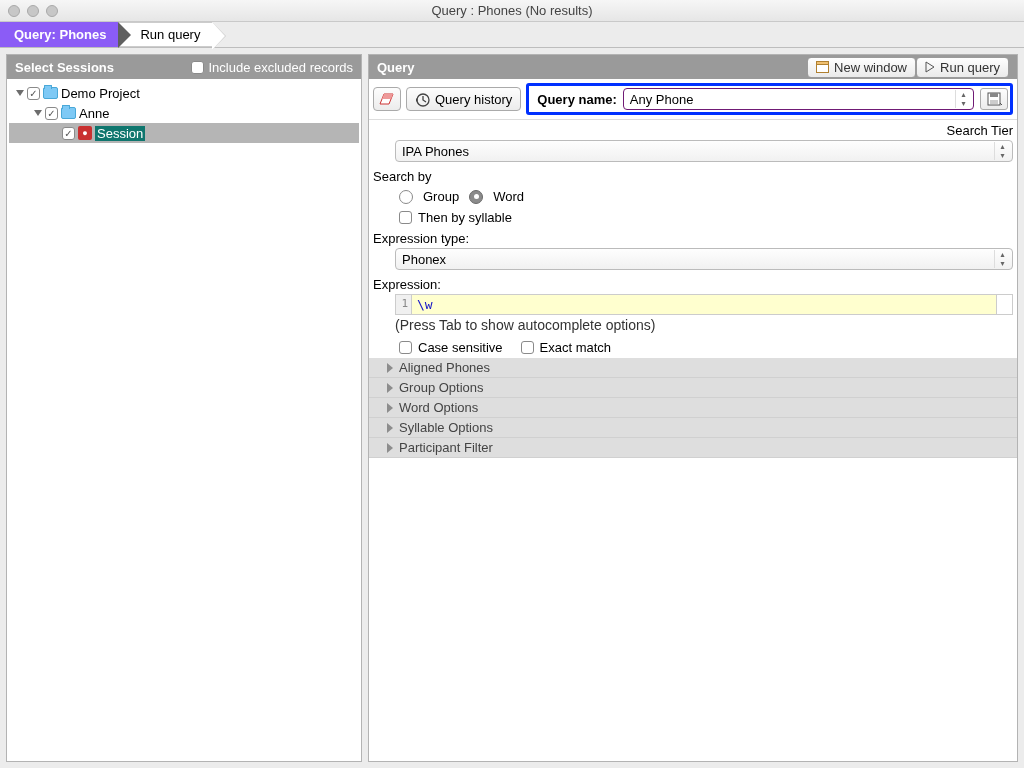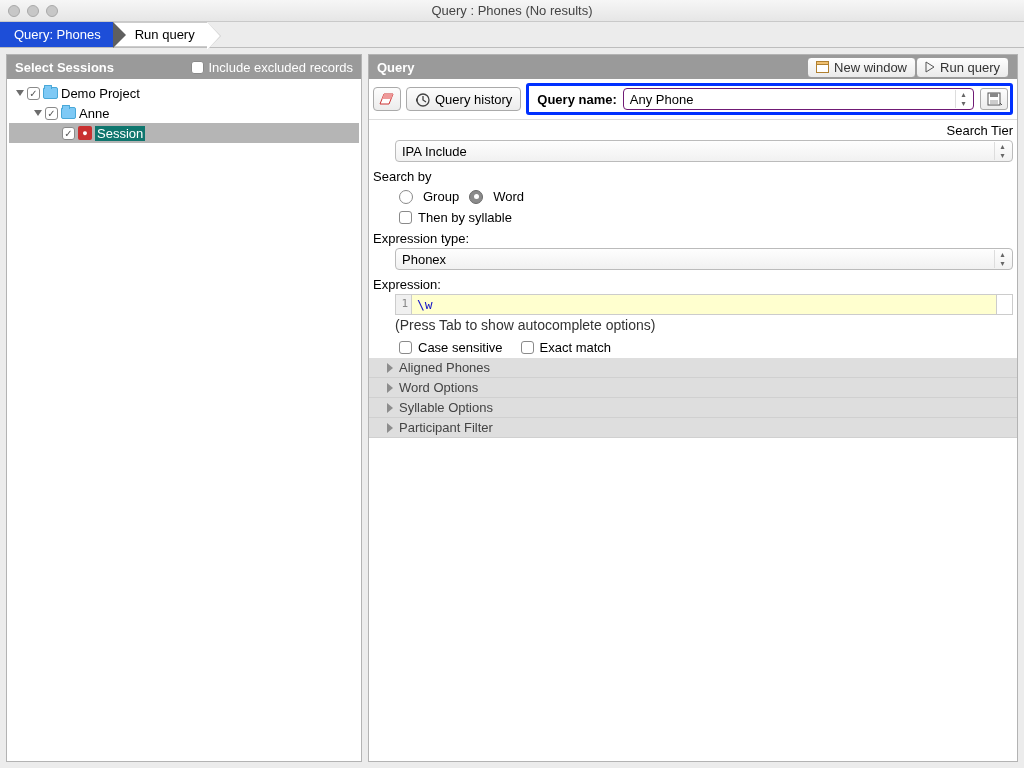--- a/index.html
+++ b/index.html
@@ -5,21 +5,21 @@
 * { box-sizing: border-box; margin: 0; padding: 0; font-family: "Lucida Grande", "Helvetica Neue", Arial, sans-serif; font-size: 13px; }
 body { background: #ececec; width: 1024px; height: 768px; overflow: hidden; }
 
 .titlebar { height: 22px; background: linear-gradient(#f6f6f6, #e6e6e6); display: flex; align-items: center; padding: 0 8px; border-bottom: 1px solid #c9c9c9; position: relative; }
 .traffic { display: flex; gap: 7px; }
 .traffic span { width: 12px; height: 12px; border-radius: 50%; background: #c7c7c7; border: 1px solid #a9a9a9; }
 .title { position: absolute; left: 0; right: 0; text-align: center; color: #444; pointer-events: none; }
 
 .breadcrumb { height: 26px; display: flex; align-items: stretch; border-bottom: 1px solid #bdbdbd; background: #ececec; }
 .crumb { display: flex; align-items: center; padding: 0 12px 0 14px; position: relative; }
-.crumb.active { background: #1d4ed8; color: #fff; font-weight: normal; }
+.crumb.active { background: #8b5cf6; color: #fff; font-weight: bold; }
 .crumb.active::after { content: ""; position: absolute; right: -13px; top: 0; width: 0; height: 0; border-top: 13px solid transparent; border-bottom: 13px solid transparent; border-left: 13px solid #5f5f5f; z-index: 2; }
 .crumb.inactive { padding-left: 22px; background: #fff; border-top: 1px solid #ccc; border-bottom: 1px solid #ccc; }
 .crumb.inactive::after { content: ""; position: absolute; right: -13px; top: -1px; width: 0; height: 0; border-top: 14px solid transparent; border-bottom: 14px solid transparent; border-left: 13px solid #fff; z-index: 2; }
 .crumb.inactive::before { content: ""; position: absolute; right: -14px; top: -1px; width: 0; height: 0; border-top: 14px solid transparent; border-bottom: 14px solid transparent; border-left: 14px solid #ccc; z-index: 1; }
 
 .main { display: flex; height: calc(768px - 22px - 26px); padding: 6px; gap: 6px; }
 
 .panel { background: #fff; border: 1px solid #b3b3b3; display: flex; flex-direction: column; }
 .left { width: 356px; }
 .right { flex: 1; }
@@ -178,21 +178,21 @@
                 <rect x="3" y="8" width="8" height="4" fill="#ccc"></rect>
                 <path d="M13 11 L16 14" stroke="#555"></path>
               </svg>
           </span>
         </div>
       </div>
 
       <div class="section">
         <div class="sec-label">Search Tier</div>
         <div class="combo">
-          <span>IPA Include</span>
+          <span>IPA Phones</span>
           <span class="updown">▴<br>▾</span>
         </div>
       </div>
 
       <div>
         <div class="sec-label">Search by</div>
         <div class="radio-row">
           <span class="radio"></span>
           <span>Group</span>
           <span class="radio checked"></span>
@@ -229,20 +229,24 @@
         </div>
       </div>
 
       <div class="options-area">
         <div class="opt-row">
             <span class="opt-arrow"></span>
             <span class="label">Aligned Phones</span>
           </div>
         <div class="opt-row">
             <span class="opt-arrow"></span>
+            <span class="label">Group Options</span>
+          </div>
+        <div class="opt-row">
+            <span class="opt-arrow"></span>
             <span class="label">Word Options</span>
           </div>
         <div class="opt-row">
             <span class="opt-arrow"></span>
             <span class="label">Syllable Options</span>
           </div>
         <div class="opt-row">
             <span class="opt-arrow"></span>
             <span class="label">Participant Filter</span>
           </div>

